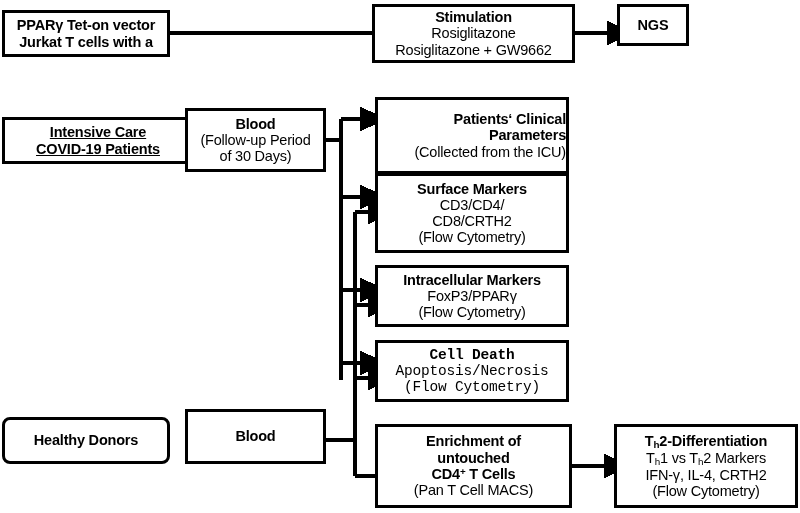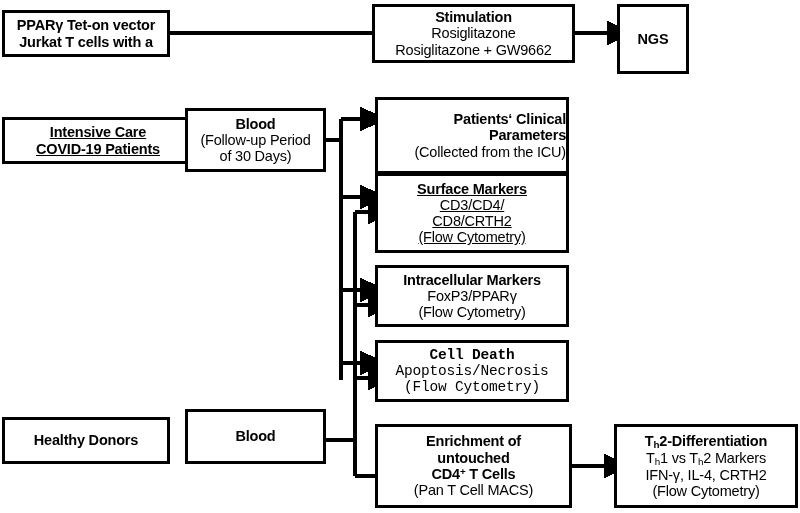--- a/index.html
+++ b/index.html
@@ -78,61 +78,61 @@
     <div class="ttl">PPARγ Tet-on vector</div>
     <div class="ttl">Jurkat T cells with a</div>
   </div>
 
   <div class="node" style="left:372px;top:4px;width:203px;height:59px;">
     <div class="ttl">Stimulation</div>
     <div class="sub">Rosiglitazone</div>
     <div class="sub">Rosiglitazone + GW9662</div>
   </div>
 
-  <div class="node" style="left:617px;top:4px;width:72px;height:70px;">
+  <div class="node" style="left:617px;top:4px;width:72px;height:42px;">
     <div class="ttl">NGS</div>
   </div>
 
   <div class="node" style="left:2px;top:117px;width:192px;height:47px;text-decoration:underline;">
     <div class="ttl">Intensive Care</div>
     <div class="ttl">COVID-19 Patients</div>
   </div>
 
   <div class="node" style="left:185px;top:108px;width:141px;height:64px;">
     <div class="ttl">Blood</div>
     <div class="sub">(Follow-up Period</div>
     <div class="sub">of 30 Days)</div>
   </div>
 
   <div class="node" style="left:375px;top:97px;width:194px;height:77px;align-items:flex-end;">
     <div class="ttl">Patients‘ Clinical</div>
     <div class="ttl">Parameters</div>
     <div class="sub">(Collected from the ICU)</div>
   </div>
 
-  <div class="node" style="left:375px;top:173px;width:194px;height:80px;text-decoration:underline;">
+  <div class="node" style="left:375px;top:173px;width:194px;height:80px;">
     <div class="ttl">Surface Markers</div>
     <div class="sub">CD3/CD4/</div>
     <div class="sub">CD8/CRTH2</div>
     <div class="sub">(Flow Cytometry)</div>
   </div>
 
   <div class="node" style="left:375px;top:265px;width:194px;height:62px;">
     <div class="ttl">Intracellular Markers</div>
     <div class="sub">FoxP3/PPARγ</div>
     <div class="sub">(Flow Cytometry)</div>
   </div>
 
   <div class="node" style="left:375px;top:340px;width:194px;height:62px;font-family:Liberation Mono, monospace;">
     <div class="ttl">Cell Death</div>
     <div class="sub">Apoptosis/Necrosis</div>
     <div class="sub">(Flow Cytometry)</div>
   </div>
 
-  <div class="node" style="left:2px;top:417px;width:168px;height:47px;">
+  <div class="node" style="left:2px;top:417px;width:168px;height:47px;border-radius:8px;">
     <div class="ttl">Healthy Donors</div>
   </div>
 
   <div class="node" style="left:185px;top:409px;width:141px;height:55px;">
     <div class="ttl">Blood</div>
   </div>
 
   <div class="node" style="left:375px;top:424px;width:197px;height:84px;">
     <div class="ttl">Enrichment of</div>
     <div class="ttl">untouched</div>

